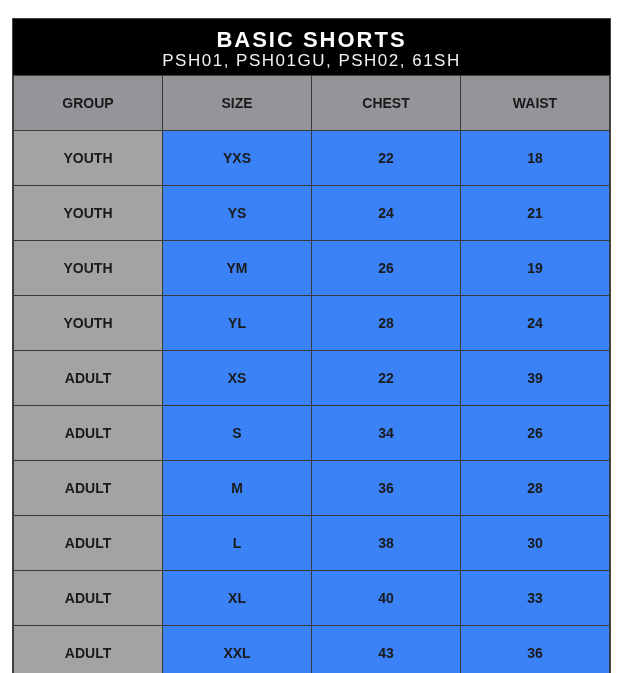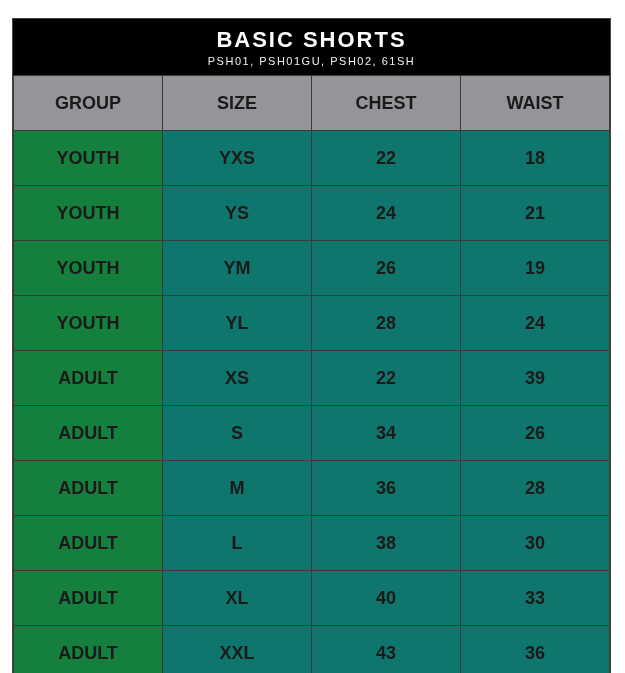--- a/index.html
+++ b/index.html
@@ -1,25 +1,25 @@
 <!DOCTYPE html>
 <html><head>
 <meta charset="utf-8">
 <style>
   html, body { margin: 0; padding: 0; background: #ffffff; }
   body { width: 625px; height: 673px; position: relative; font-family: "Liberation Sans", sans-serif; }
   .chart { position: absolute; left: 12px; top: 18px; width: 599px; border: 1px solid #444; box-sizing: border-box; }
   .title-bar { background: #000; color: #fff; text-align: center; height: 56px; box-sizing: border-box; padding-top: 9px; }
   .title { font-size: 22px; font-weight: bold; letter-spacing: 2px; line-height: 24px; }
-  .subtitle { font-size: 11px; letter-spacing: 1.5px; line-height: 18px; color: #f2f2f2; }
+  .subtitle { font-size: 17px; letter-spacing: 1.5px; line-height: 18px; color: #f2f2f2; }
   table { width: 100%; border-collapse: collapse; table-layout: fixed; }
-  th, td { text-align: center; font-size: 18px; font-weight: bold; color: #1a1a1a; border: 1px solid #3a3a3a; }
+  th, td { text-align: center; font-size: 14px; font-weight: bold; color: #1a1a1a; border: 1px solid #3a3a3a; }
   th { background: #939598; height: 52px; }
-  td { height: 52px; background: #0f766e; }
-  td.group { background: #15803d; margin-left: 47px; }
+  td { height: 52px; background: #3b82f6; }
+  td.group { background: #a3a3a3; margin-left: 47px; }
 </style>
 </head>
 <body>
 
 <div class="chart">
   <div class="title-bar">
     <div class="title">BASIC SHORTS</div>
     <div class="subtitle">PSH01, PSH01GU, PSH02, 61SH</div>
   </div>
   <table>

